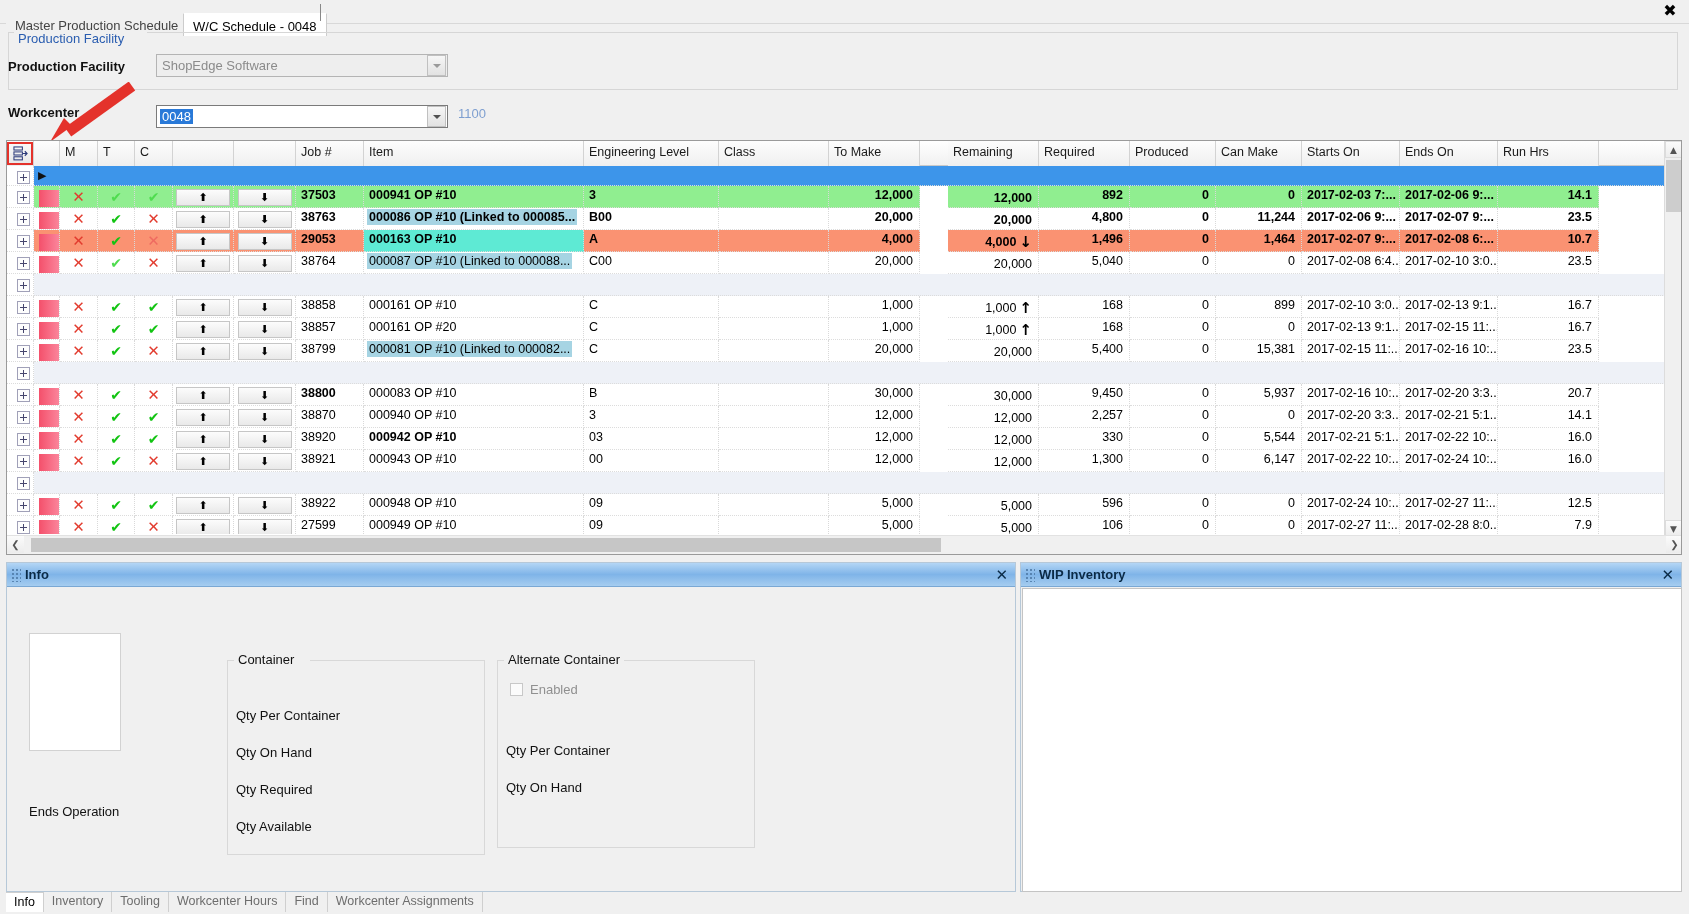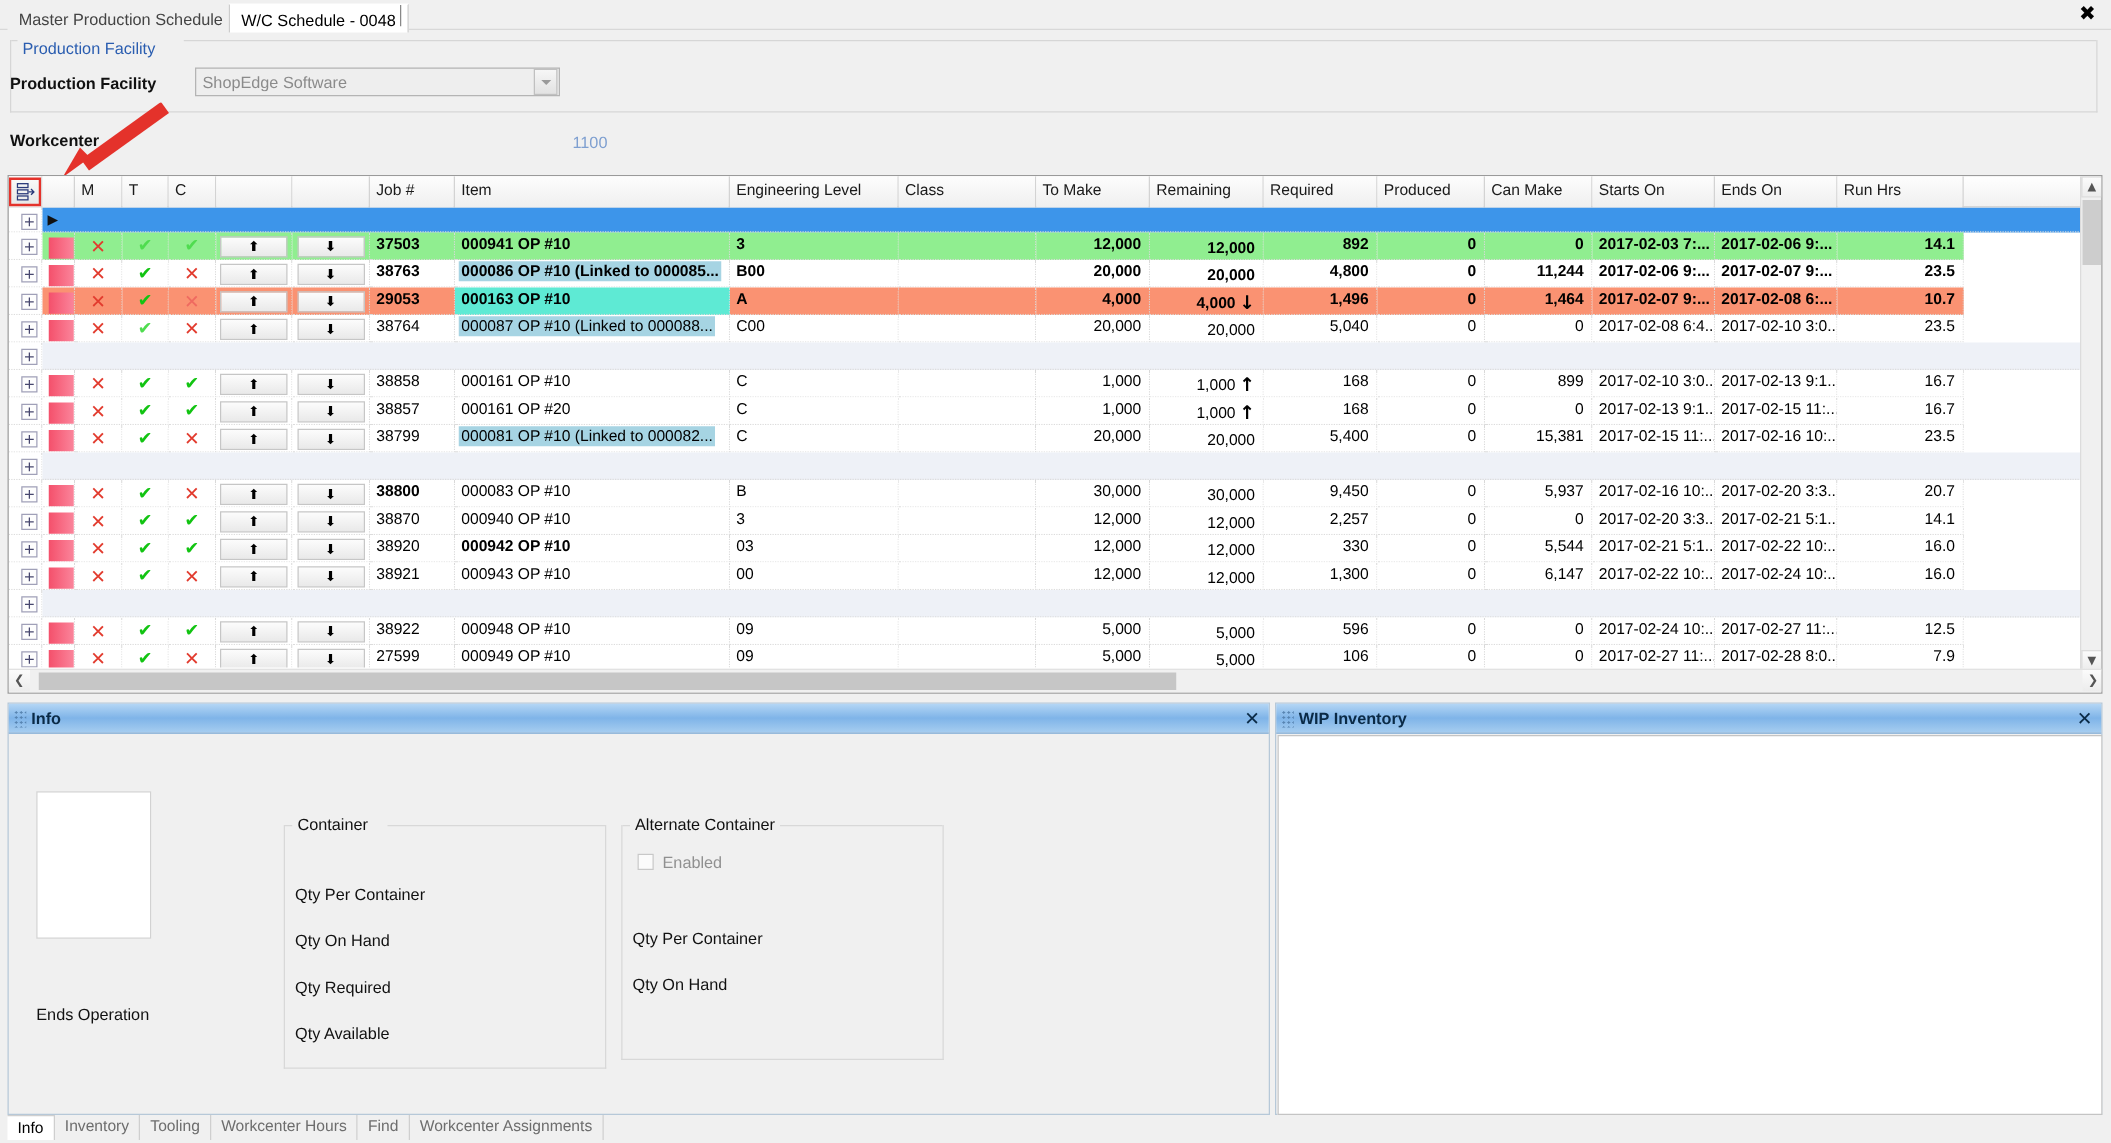--- a/index.html
+++ b/index.html
@@ -14,21 +14,21 @@
   }
   #app { position: relative; width: 1689px; height: 914px; background:#f0f0f0; }
 
   
   .tabstrip {
     position: absolute; left: 0; top: 0; width: 1689px; height: 24px;
     background: #f0f0f0;
     border-bottom: 1px solid #d8d8d8;
   }
   .tab {
-    position: absolute; top: 3px; height: 23px;
+    position: absolute; top: 13px; height: 23px;
     padding: 3px 9px 0 9px;
     font-size: 13px; line-height: 19px;
     color: #444;
     background: #f0f0f0;
     white-space: nowrap;
   }
   .tab.inactive { left: 6px; }
   .tab.active {
     left: 183px;
     background: #ffffff;
@@ -174,21 +174,21 @@
   .c-m      { width: 38px; }
   .c-t      { width: 37px; }
   .c-c      { width: 38px; }
   .c-up     { width: 61px; }
   .c-dn     { width: 62px; }
   .c-job    { width: 68px; }
   .c-item   { width: 220px; }
   .c-eng    { width: 135px; }
   .c-class  { width: 110px; }
   .c-tomake { width: 91px; }
-  .c-remain { width: 91px; }
+  .c-remain { width: 91px; margin-left: 28px; }
   .c-req    { width: 91px; }
   .c-prod   { width: 86px; }
   .c-canm   { width: 86px; }
   .c-start  { width: 98px; }
   .c-end    { width: 98px; }
   .c-runhrs { width: 101px; }
 
   .exp {
     width: 13px; height: 13px; margin: 3px 0 0 5px;
     border: 1px solid #a0a0b8; background: #fdfdfd;
@@ -349,20 +349,28 @@
   <div class="lbl-pf">Production Facility</div>
 
   <div class="combo" id="pf-combo">
     <div class="ctext">ShopEdge Software</div>
     <div class="cbtn">
         <i></i>
       </div>
   </div>
 
   <div class="lbl-wc">Workcenter</div>
+  <div class="combo" id="wc-combo">
+    <div class="ctext">
+      <span class="sel">0048</span>
+    </div>
+    <div class="cbtn">
+        <i></i>
+      </div>
+  </div>
   <div class="wc-extra">1100</div>
 
   <svg class="redarrow" viewBox="0 0 110 62">
     <polygon points="104,2 44,46 30,30 36,44 20,52 40,50 46,58 52,44" fill="#e4322b" opacity="0"></polygon>
     <line x1="102" y1="4" x2="38" y2="50" stroke="#e4322b" stroke-width="11" stroke-linecap="butt"></line>
     <polygon points="20,60 42,44 34,36" fill="#e4322b"></polygon>
   </svg>
 
   <div class="gridwrap">
 

